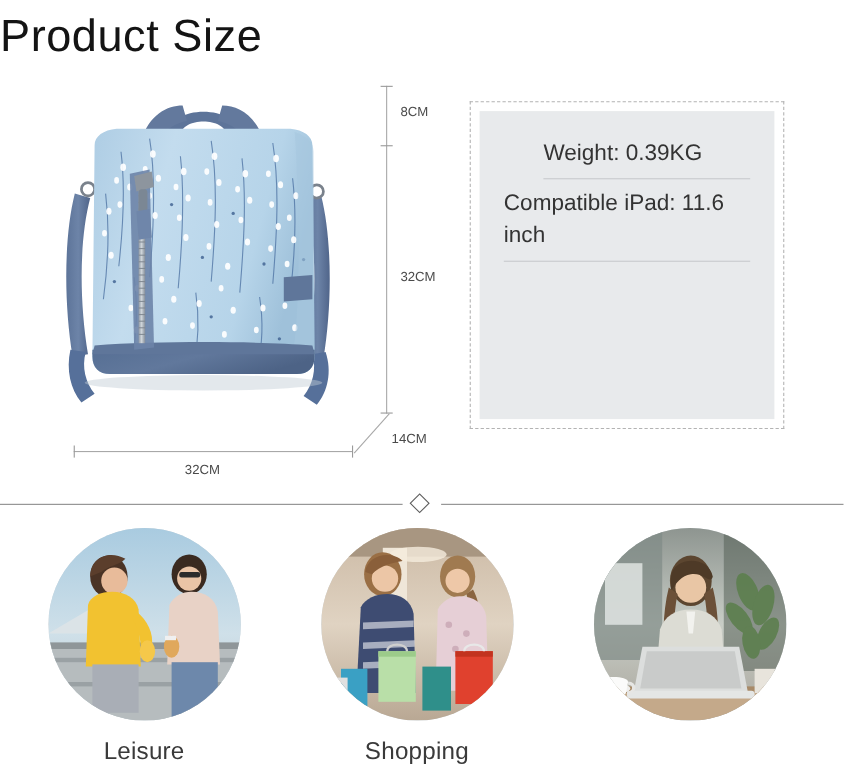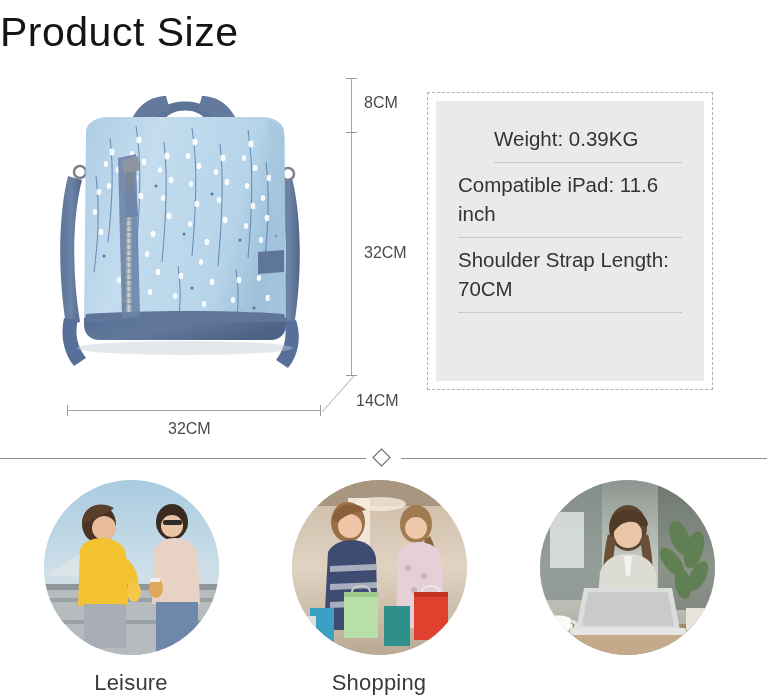--- a/index.html
+++ b/index.html
@@ -21,21 +21,21 @@
   .bag-stage{position:absolute;left:40px;top:66px;width:290px;height:330px;}
   .bag-svg{display:block;width:290px;height:330px;}
 
   
   .dim-line{position:absolute;background:#a8a8a8;}
   .v-line{width:1px;}
   .h-line{height:1px;}
   .tick-h{position:absolute;height:1px;width:11px;background:#9a9a9a;}
   .tick-v{position:absolute;width:1px;height:11px;background:#9a9a9a;}
   .dim-label{
-    position:absolute;font-size:16px;color:#4a4a4a;
+    position:absolute;font-size:12px;color:#4a4a4a;
     font-family:"Liberation Sans",sans-serif;white-space:nowrap;
   }
   .diag{position:absolute;left:320px;top:368px;width:60px;height:46px;}
 
   
   .spec-outer{
     position:absolute;left:427px;top:92px;width:286px;height:298px;
     border:1px dashed #b3b3b3;box-sizing:border-box;background:#fff;
   }
   .spec-inner{
@@ -280,21 +280,20 @@
 
   <svg class="diag" viewBox="0 0 60 46" xmlns="http://www.w3.org/2000/svg">
     <line x1="2" y1="44" x2="34" y2="8" stroke="#a8a8a8" stroke-width="1"></line>
   </svg>
   <div class="dim-label" style="left:356px;top:392px;">14CM</div>
 
   <div class="spec-outer">
     <div class="spec-inner">
       <div class="spec-row">Weight: 0.39KG</div>
       <div class="spec-row">Compatible iPad: 11.6 inch</div>
-      <div class="spec-row">Shoulder Strap Length: 70CM</div>
     </div>
   </div>
 
   <div class="divider-wrap">
     <div class="div-rule left"></div>
     <div class="diamond"></div>
     <div class="div-rule right"></div>
   </div>
 
   <div class="shots">

